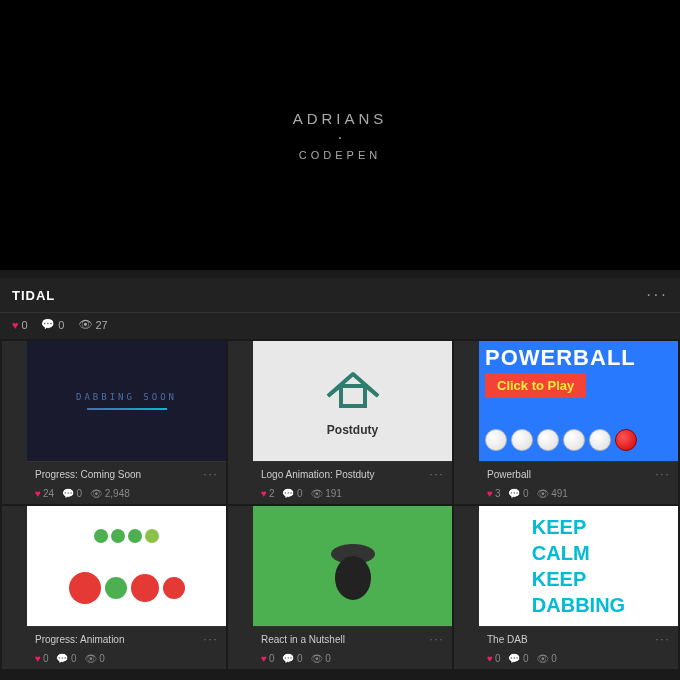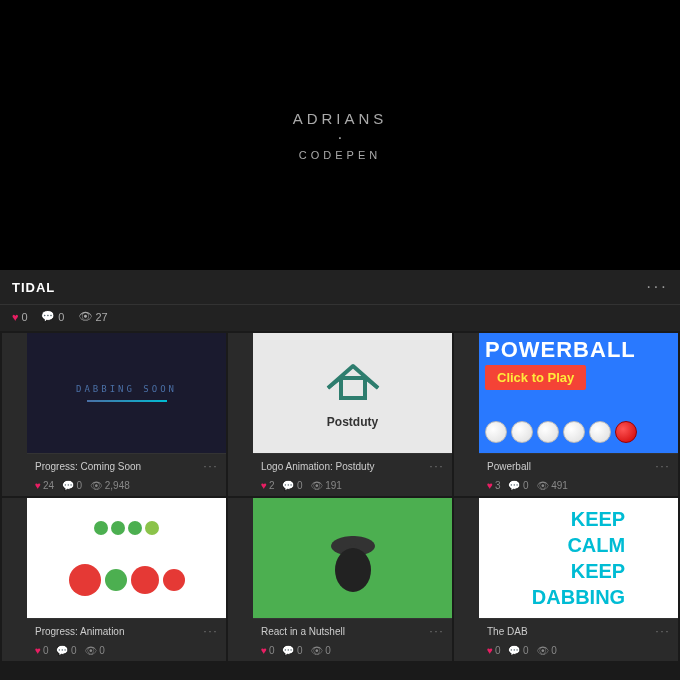--- a/index.html
+++ b/index.html
@@ -40,20 +40,21 @@
     }
 
     
     .profile-bar {
       background: #222;
       padding: 8px 12px;
       display: flex;
       align-items: center;
       justify-content: space-between;
       border-bottom: 1px solid #333;
+      margin-top: 8px;
     }
     .profile-name {
       font-size: 13px;
       font-weight: bold;
       color: #fff;
       letter-spacing: 1px;
     }
     .profile-dots {
       color: #999;
       font-size: 16px;
@@ -229,21 +230,21 @@
 
     
     .card-dab {
       background: #fff;
       height: 120px;
       display: flex;
       align-items: center;
       justify-content: center;
     }
     .dab-text {
-      text-align: right;
+      text-align: left;
       line-height: 1.3;
       font-size: 20px;
       font-weight: 900;
       color: #00bcd4;
       font-family: Arial Black, sans-serif;
     }
 
     
     .card-footer {
       background: #2a2a2a;

